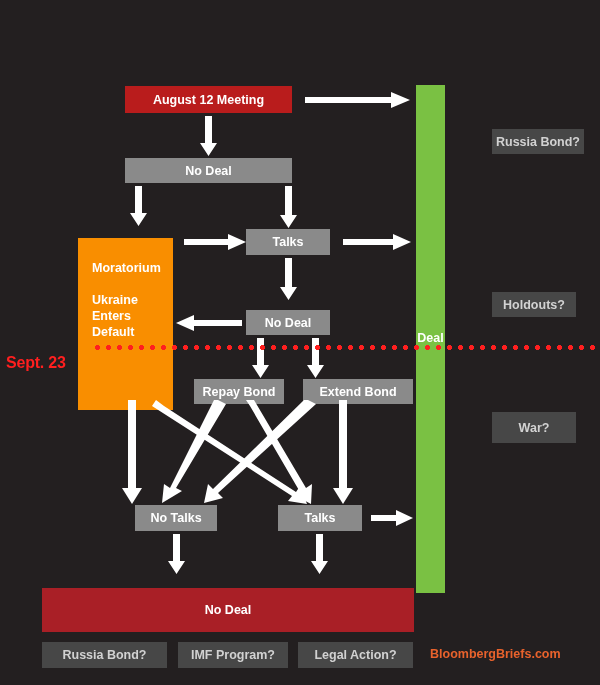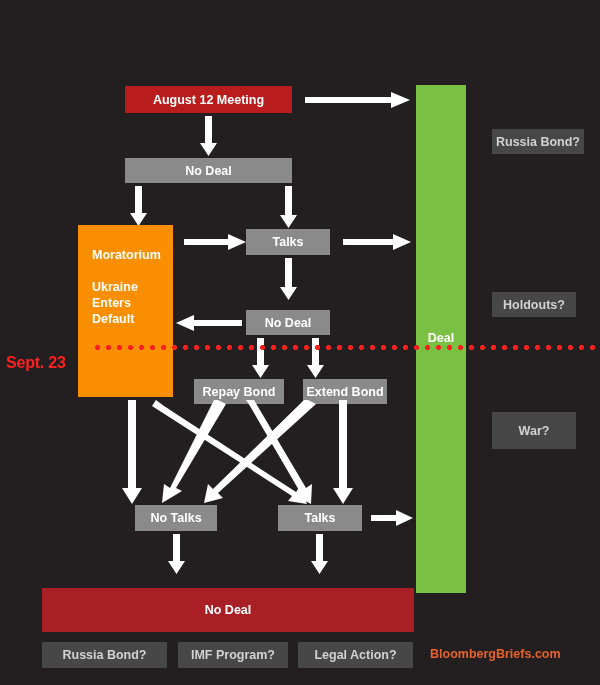--- a/index.html
+++ b/index.html
@@ -51,20 +51,21 @@
   .node.orange { background: #f98e00; }
   .node.chip   { background: #474747; color: #d2d2d2; }
 
   
   .node.orange {
     display: block;
     padding: 22px 0 0 14px;
     text-align: left;
     font-size: 12.5px;
     line-height: 16px;
+    margin-top: 13px;
   }
   .mora-title { display: block; margin-bottom: 16px; }
   .mora-sub   { display: block; }
 
   
   .arrow { position: absolute; }
   .arrow svg { display: block; overflow: visible; }
 
   
   .septline {
@@ -96,21 +97,21 @@
     left: 430px;
     top: 647px;
   }
 </style>
 </head>
 <body>
 
 <div id="infographic">
 
 
-  <div class="node green" style="left:416px; top:85px; width:50px; height:508px;justify-content:center;">
+  <div class="node green" style="left:416px; top:85px; width:29px; height:508px;justify-content:center;">
     <span style="margin-top:-2px;">Deal</span>
   </div>
 
   <div class="node blue" style="left:125px; top:86px; width:167px; height:27px;">
     <span>August 12 Meeting</span>
   </div>
 
   <div class="arrow" style="left:305px; top:92px;">
     <svg width="105" height="16" viewBox="0 0 105 16">
       <path d="M0 5 L86 5 L86 0 L105 8 L86 16 L86 11 L0 11 Z" fill="#ffffff"></path>
@@ -185,21 +186,21 @@
   <div class="arrow" style="left:307px; top:338px;">
     <svg width="17" height="40" viewBox="0 0 17 40">
       <path d="M5 0 L12 0 L12 27 L17 27 L8.5 40 L0 27 L5 27 Z" fill="#ffffff"></path>
     </svg>
   </div>
 
   <div class="node gray" style="left:194px; top:379px; width:90px; height:25px;">
     <span>Repay Bond</span>
   </div>
 
-  <div class="node gray" style="left:303px; top:379px; width:84px; height:25px;">
+  <div class="node gray" style="left:303px; top:379px; width:110px; height:25px;">
     <span>Extend Bond</span>
   </div>
 
   <div class="arrow" style="left:100px; top:400px;">
     <svg width="300" height="108" viewBox="0 0 300 108">
 
       <path d="M28 0 L36 0 L36 88 L42 88 L32 104 L22 88 L28 88 Z" fill="#ffffff"></path>
 
       <path d="M239 0 L247 0 L247 88 L253 88 L243 104 L233 88 L239 88 Z" fill="#ffffff"></path>
 
@@ -245,21 +246,21 @@
   </div>
 
   <div class="node chip" style="left:492px; top:129px; width:92px; height:25px;">
     <span>Russia Bond?</span>
   </div>
 
   <div class="node chip" style="left:492px; top:259px; width:84px; height:25px;margin-top:33px;">
     <span>Holdouts?</span>
   </div>
 
-  <div class="node chip" style="left:492px; top:412px; width:84px; height:37px;align-items:center;">
+  <div class="node chip" style="left:492px; top:412px; width:84px; height:31px;align-items:center;">
     <span>War?</span>
   </div>
 
   <div class="node chip" style="left:42px; top:642px; width:125px; height:26px;">
     <span>Russia Bond?</span>
   </div>
 
   <div class="node chip" style="left:178px; top:642px; width:110px; height:26px;">
     <span>IMF Program?</span>
   </div>

